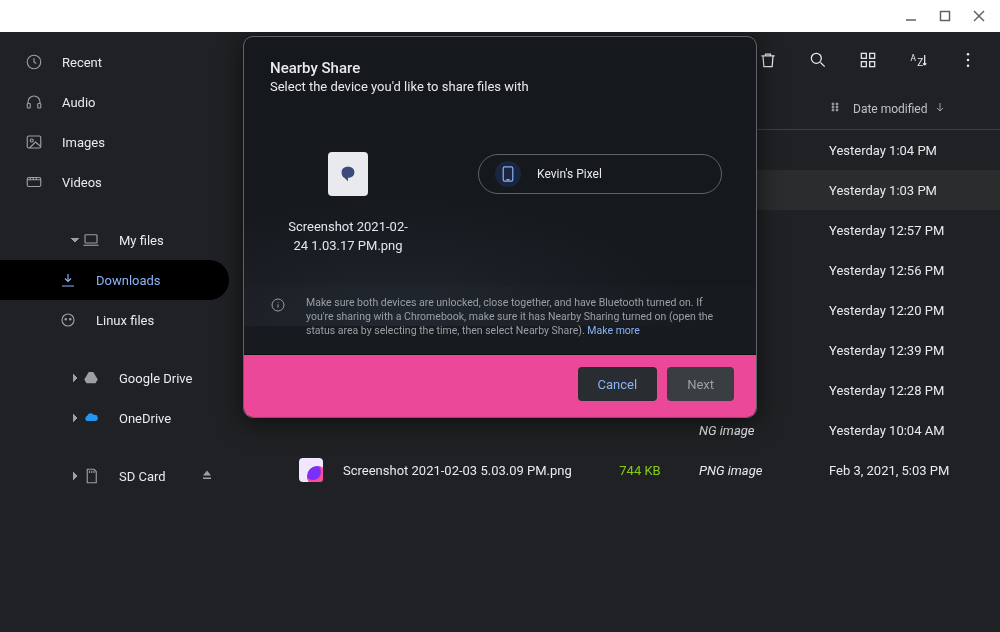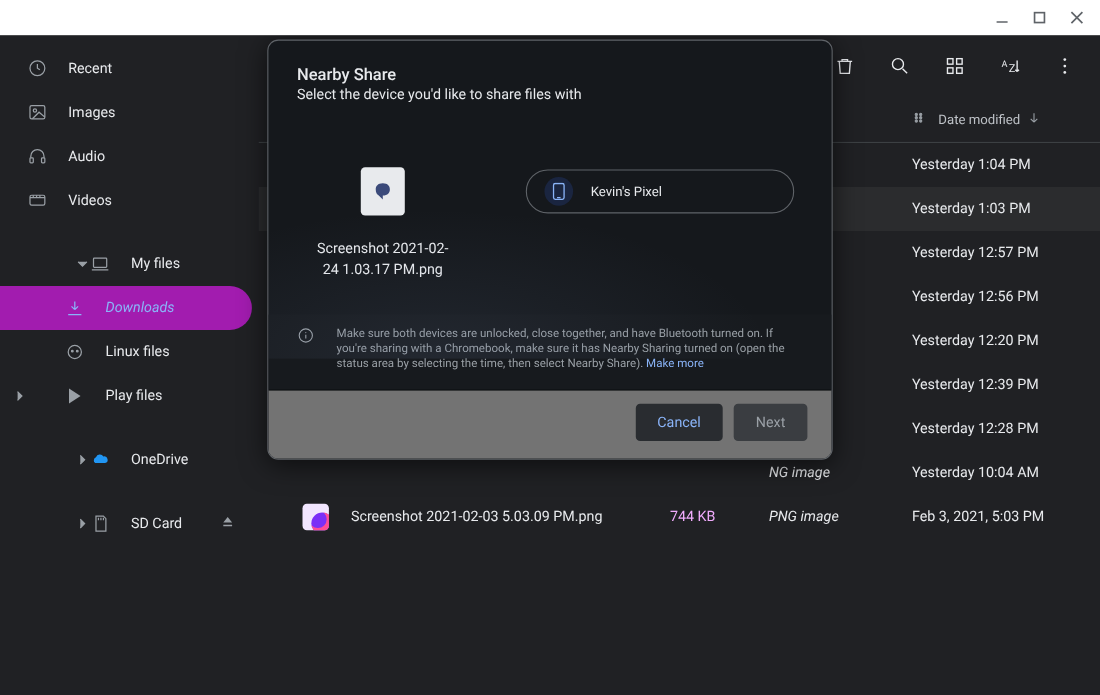--- a/index.html
+++ b/index.html
@@ -31,20 +31,21 @@
   }
   .titlebar .tbtn svg { width:12px; height:12px; stroke:#5f6368; fill:none; stroke-width:1.5; }
 
   
   .app {
     flex: 1;
     background: #202124;
     display: flex;
     position: relative;
     overflow: hidden;
+    gap: 24px;
   }
   
   .sidebar {
     width: 235px; flex: 0 0 235px;
     padding-top: 10px;
     overflow:hidden;
   }
   .side-item {
     height: 40px;
     display:flex; align-items:center;
@@ -52,23 +53,22 @@
     gap: 18px;
     color:#e8eaed;
     font-size:13px;
     border-radius: 0 20px 20px 0;
     margin-right: 6px;
     position:relative;
   }
   .side-item.indent1 { padding-left: 40px; margin-left: 41px; }
   .side-item.indent2 { padding-left: 58px; }
   .side-item.active {
-    background: #a21caf;
+    background: #000000;
     color:#8ab4f8;
-    font-style:italic;
   }
   .side-item.active .sicon svg { stroke:#8ab4f8; fill:#8ab4f8; }
   .side-item .expand {
     position:absolute; left:10px; top:50%; transform:translateY(-50%);
     width:16px; height:16px; display:flex; align-items:center; justify-content:center;
   }
   .side-item.indent1 .expand { left:26px; }
   .side-item .expand svg { width:10px; height:10px; stroke:#9aa0a6; fill:#9aa0a6; }
   .sicon { width:20px; height:20px; display:flex; align-items:center; justify-content:center; }
   .sicon svg { width:18px; height:18px; stroke:#9aa0a6; fill:none; stroke-width:1.5; }
@@ -112,21 +112,21 @@
     color:#e8eaed; font-size:13px;
   }
   .row.selected { background:#2b2c2e; }
   .row .thumb {
     width:24px; height:24px; border-radius:4px; margin-right:20px;
     flex:0 0 24px;
     display:flex; align-items:center; justify-content:center;
     font-size:12px;
   }
   .row .rname { flex:1; white-space:nowrap; overflow:hidden; text-overflow:ellipsis; }
-  .row .rsize { width:90px; text-align:left; padding-right:28px; color:#f0abfc;}
+  .row .rsize { width:90px; text-align:center; padding-right:28px; color:#84cc16;}
   .row .rtype { width:130px;font-style:italic; }
   .row .rdate { width:155px; }
 
   
   .thumb.moon {
     background:#f2e6ff;
     position:relative;
     overflow:hidden;
   }
   .thumb.moon::before {
@@ -193,21 +193,21 @@
   }
   .modal-info .iico { flex:0 0 20px; padding-top:1px;}
   .modal-info .iico svg { width:16px; height:16px; stroke:#9aa0a6; fill:none; stroke-width:1.5; }
   .modal-info a { color:#8ab4f8; text-decoration:none; }
 
   .modal-divider { height:1px; background:#000; opacity:.4; }
 
   .modal-actions {
     padding:12px 22px 16px;
     display:flex; justify-content:flex-end; gap:10px;
-    background:#737373;
+    background:#ec4899;
   }
   .mbtn {
     height:34px; padding:0 20px; border-radius:4px;
     font-size:13px; display:flex; align-items:center; justify-content:center;
     cursor:pointer;
   }
   .mbtn.cancel { background:#292c30; color:#8ab4f8; }
   .mbtn.next { background:#3a3d41; color:#9aa0a6; }
 
   
@@ -249,36 +249,36 @@
             <svg viewBox="0 0 24 24">
               <circle cx="12" cy="12" r="9"></circle>
               <path d="M12 7v5l3 2"></path>
             </svg>
           </span>
         <span>Recent</span>
       </div>
       <div class="side-item">
         <span class="sicon">
             <svg viewBox="0 0 24 24">
+              <path d="M4 14v-2a8 8 0 0 1 16 0v2"></path>
+              <rect x="3" y="14" width="4" height="6" rx="1"></rect>
+              <rect x="17" y="14" width="4" height="6" rx="1"></rect>
+            </svg>
+          </span>
+        <span>Audio</span>
+      </div>
+      <div class="side-item">
+        <span class="sicon">
+            <svg viewBox="0 0 24 24">
               <rect x="3" y="4" width="18" height="16" rx="2"></rect>
               <circle cx="9" cy="10" r="2"></circle>
               <path d="M21 18l-7-6-8 8"></path>
             </svg>
           </span>
         <span>Images</span>
-      </div>
-      <div class="side-item">
-        <span class="sicon">
-            <svg viewBox="0 0 24 24">
-              <path d="M4 14v-2a8 8 0 0 1 16 0v2"></path>
-              <rect x="3" y="14" width="4" height="6" rx="1"></rect>
-              <rect x="17" y="14" width="4" height="6" rx="1"></rect>
-            </svg>
-          </span>
-        <span>Audio</span>
       </div>
       <div class="side-item">
         <span class="sicon">
             <svg viewBox="0 0 24 24">
               <rect x="3" y="6" width="18" height="12" rx="2"></rect>
               <path d="M3 9h18M7 6v3M11 6v3M15 6v3"></path>
             </svg>
           </span>
         <span>Videos</span>
       </div>
@@ -310,36 +310,36 @@
       <div class="side-item indent2">
         <span class="sicon">
             <svg viewBox="0 0 24 24">
               <circle cx="12" cy="12" r="8"></circle>
               <circle cx="9" cy="11" r="1" fill="#9aa0a6"></circle>
               <circle cx="15" cy="11" r="1" fill="#9aa0a6"></circle>
             </svg>
           </span>
         <span>Linux files</span>
       </div>
-      <div class="side-item indent2">
+
+      <div style="height:18px"></div>
+
+      <div class="side-item indent1">
         <span class="expand">
             <svg viewBox="0 0 10 10">
               <path d="M3 1l4 4-4 4"></path>
             </svg>
           </span>
         <span class="sicon">
             <svg viewBox="0 0 24 24">
-              <path d="M5 3l14 9-14 9z" fill="#9aa0a6" stroke="none"></path>
-            </svg>
-          </span>
-        <span>Play files</span>
-      </div>
-
-      <div style="height:18px"></div>
-
+              <path d="M9 4l6 0 6 10-3 5H6l-3-5z" fill="#9aa0a6" stroke="none"></path>
+            </svg>
+          </span>
+        <span>Google Drive</span>
+      </div>
       <div class="side-item indent1">
         <span class="expand">
             <svg viewBox="0 0 10 10">
               <path d="M3 1l4 4-4 4"></path>
             </svg>
           </span>
         <span class="sicon">
             <svg viewBox="0 0 24 24">
               <path d="M6 16a4 4 0 0 1 1-7 5 5 0 0 1 9-1 4 4 0 0 1 2 8H6z" fill="#2196f3" stroke="none"></path>
             </svg>

